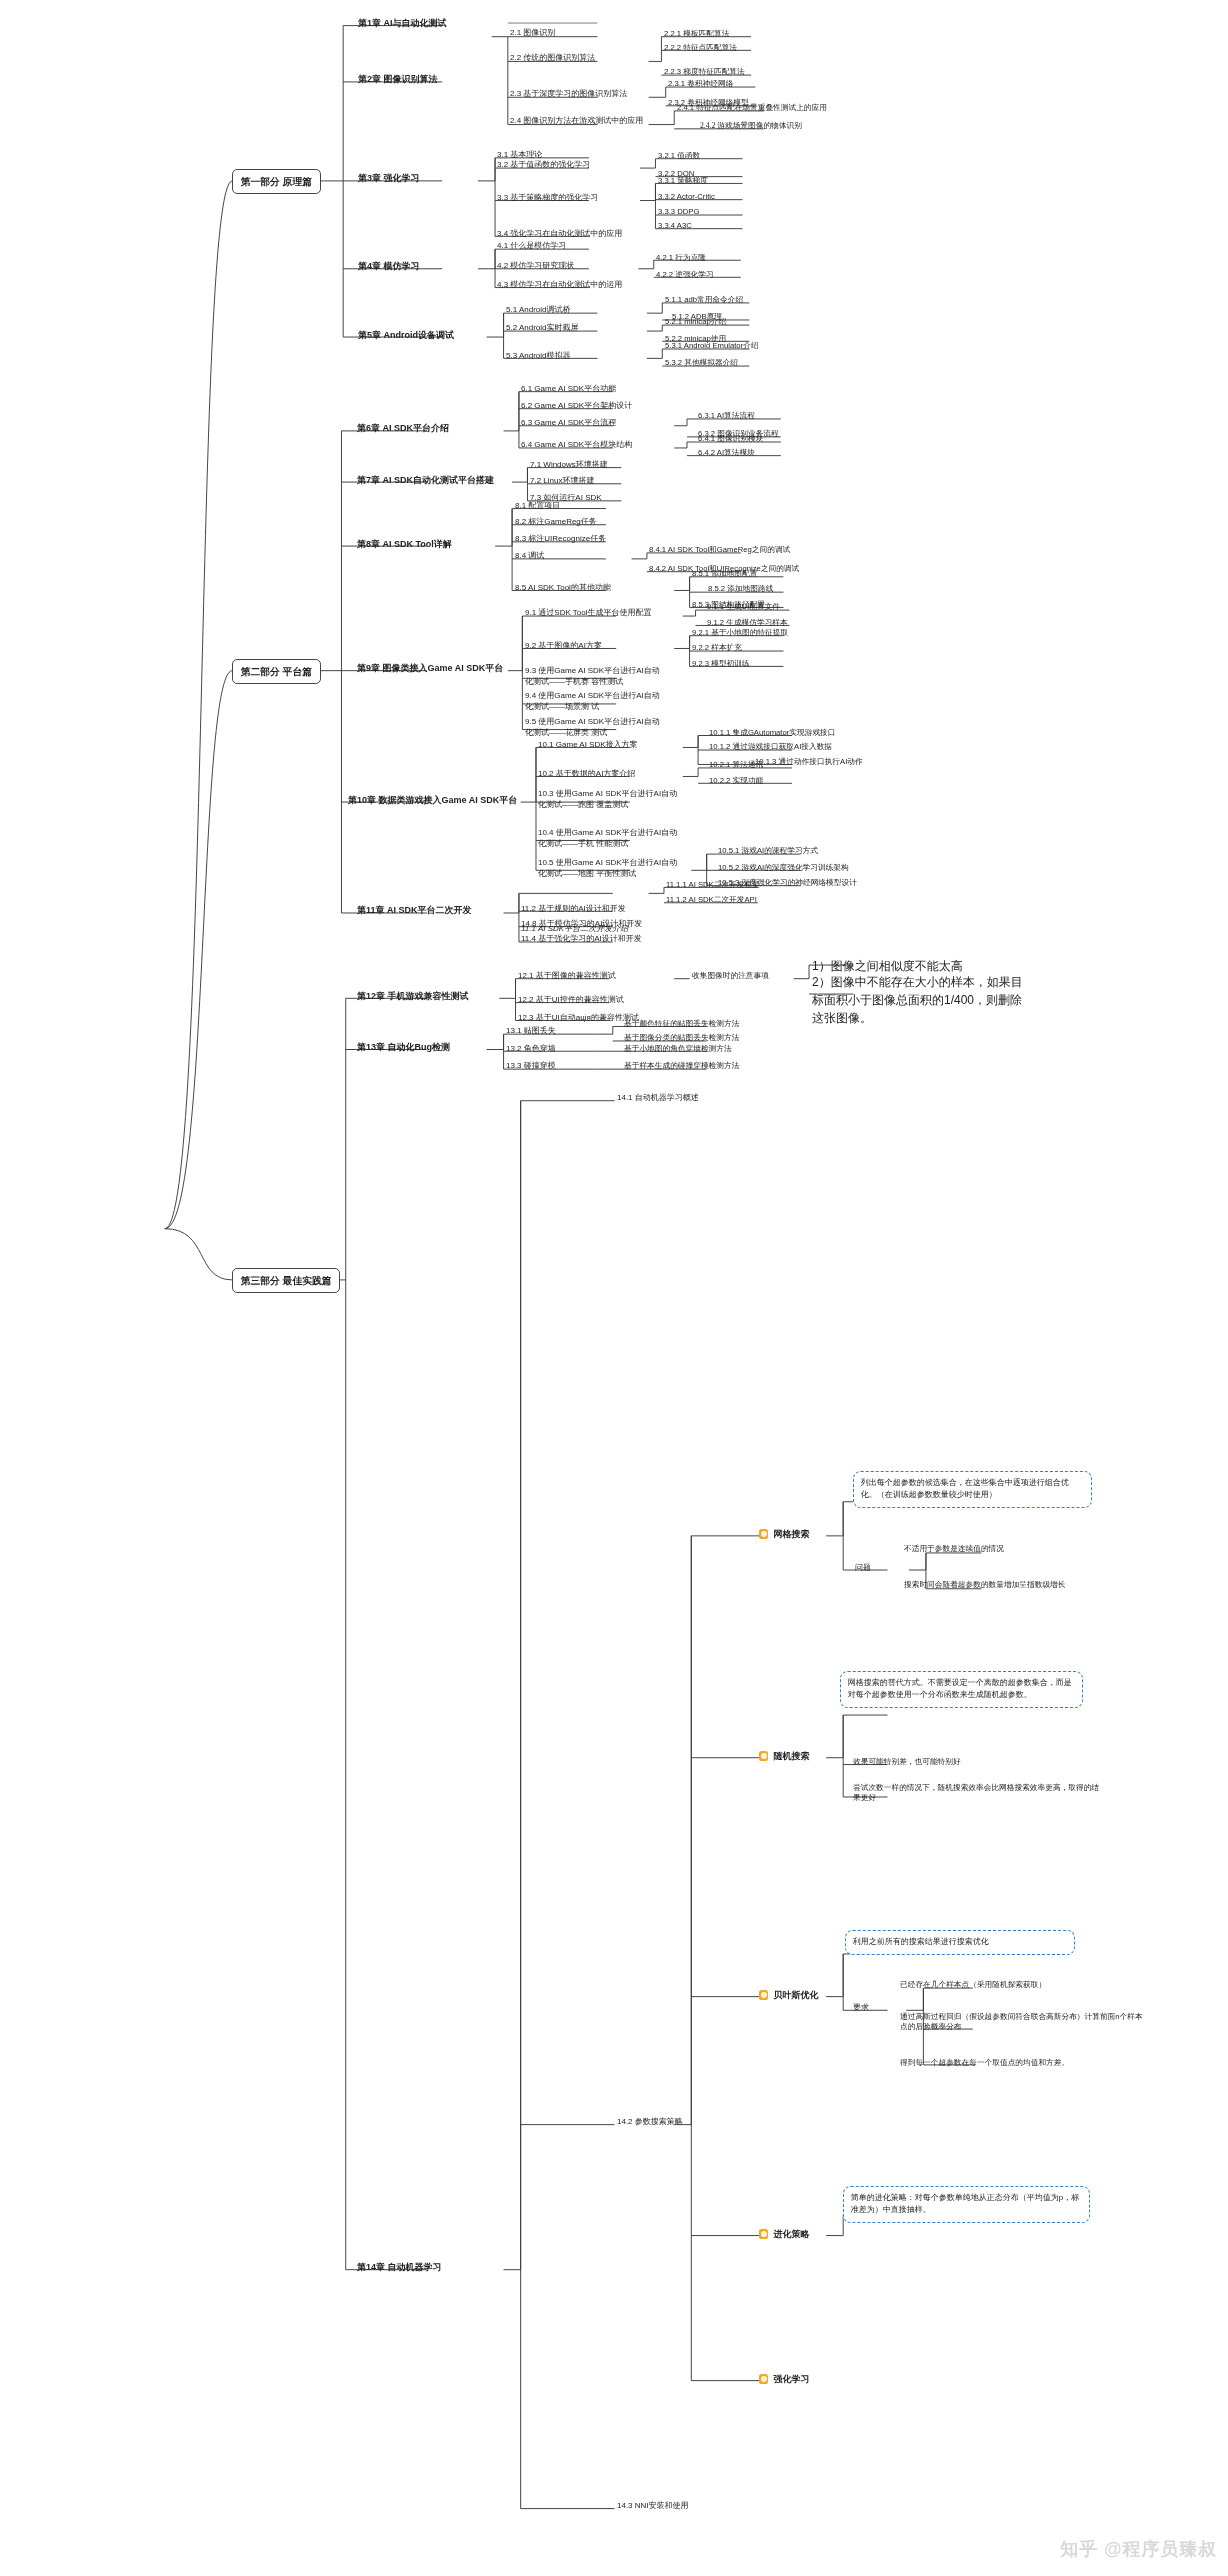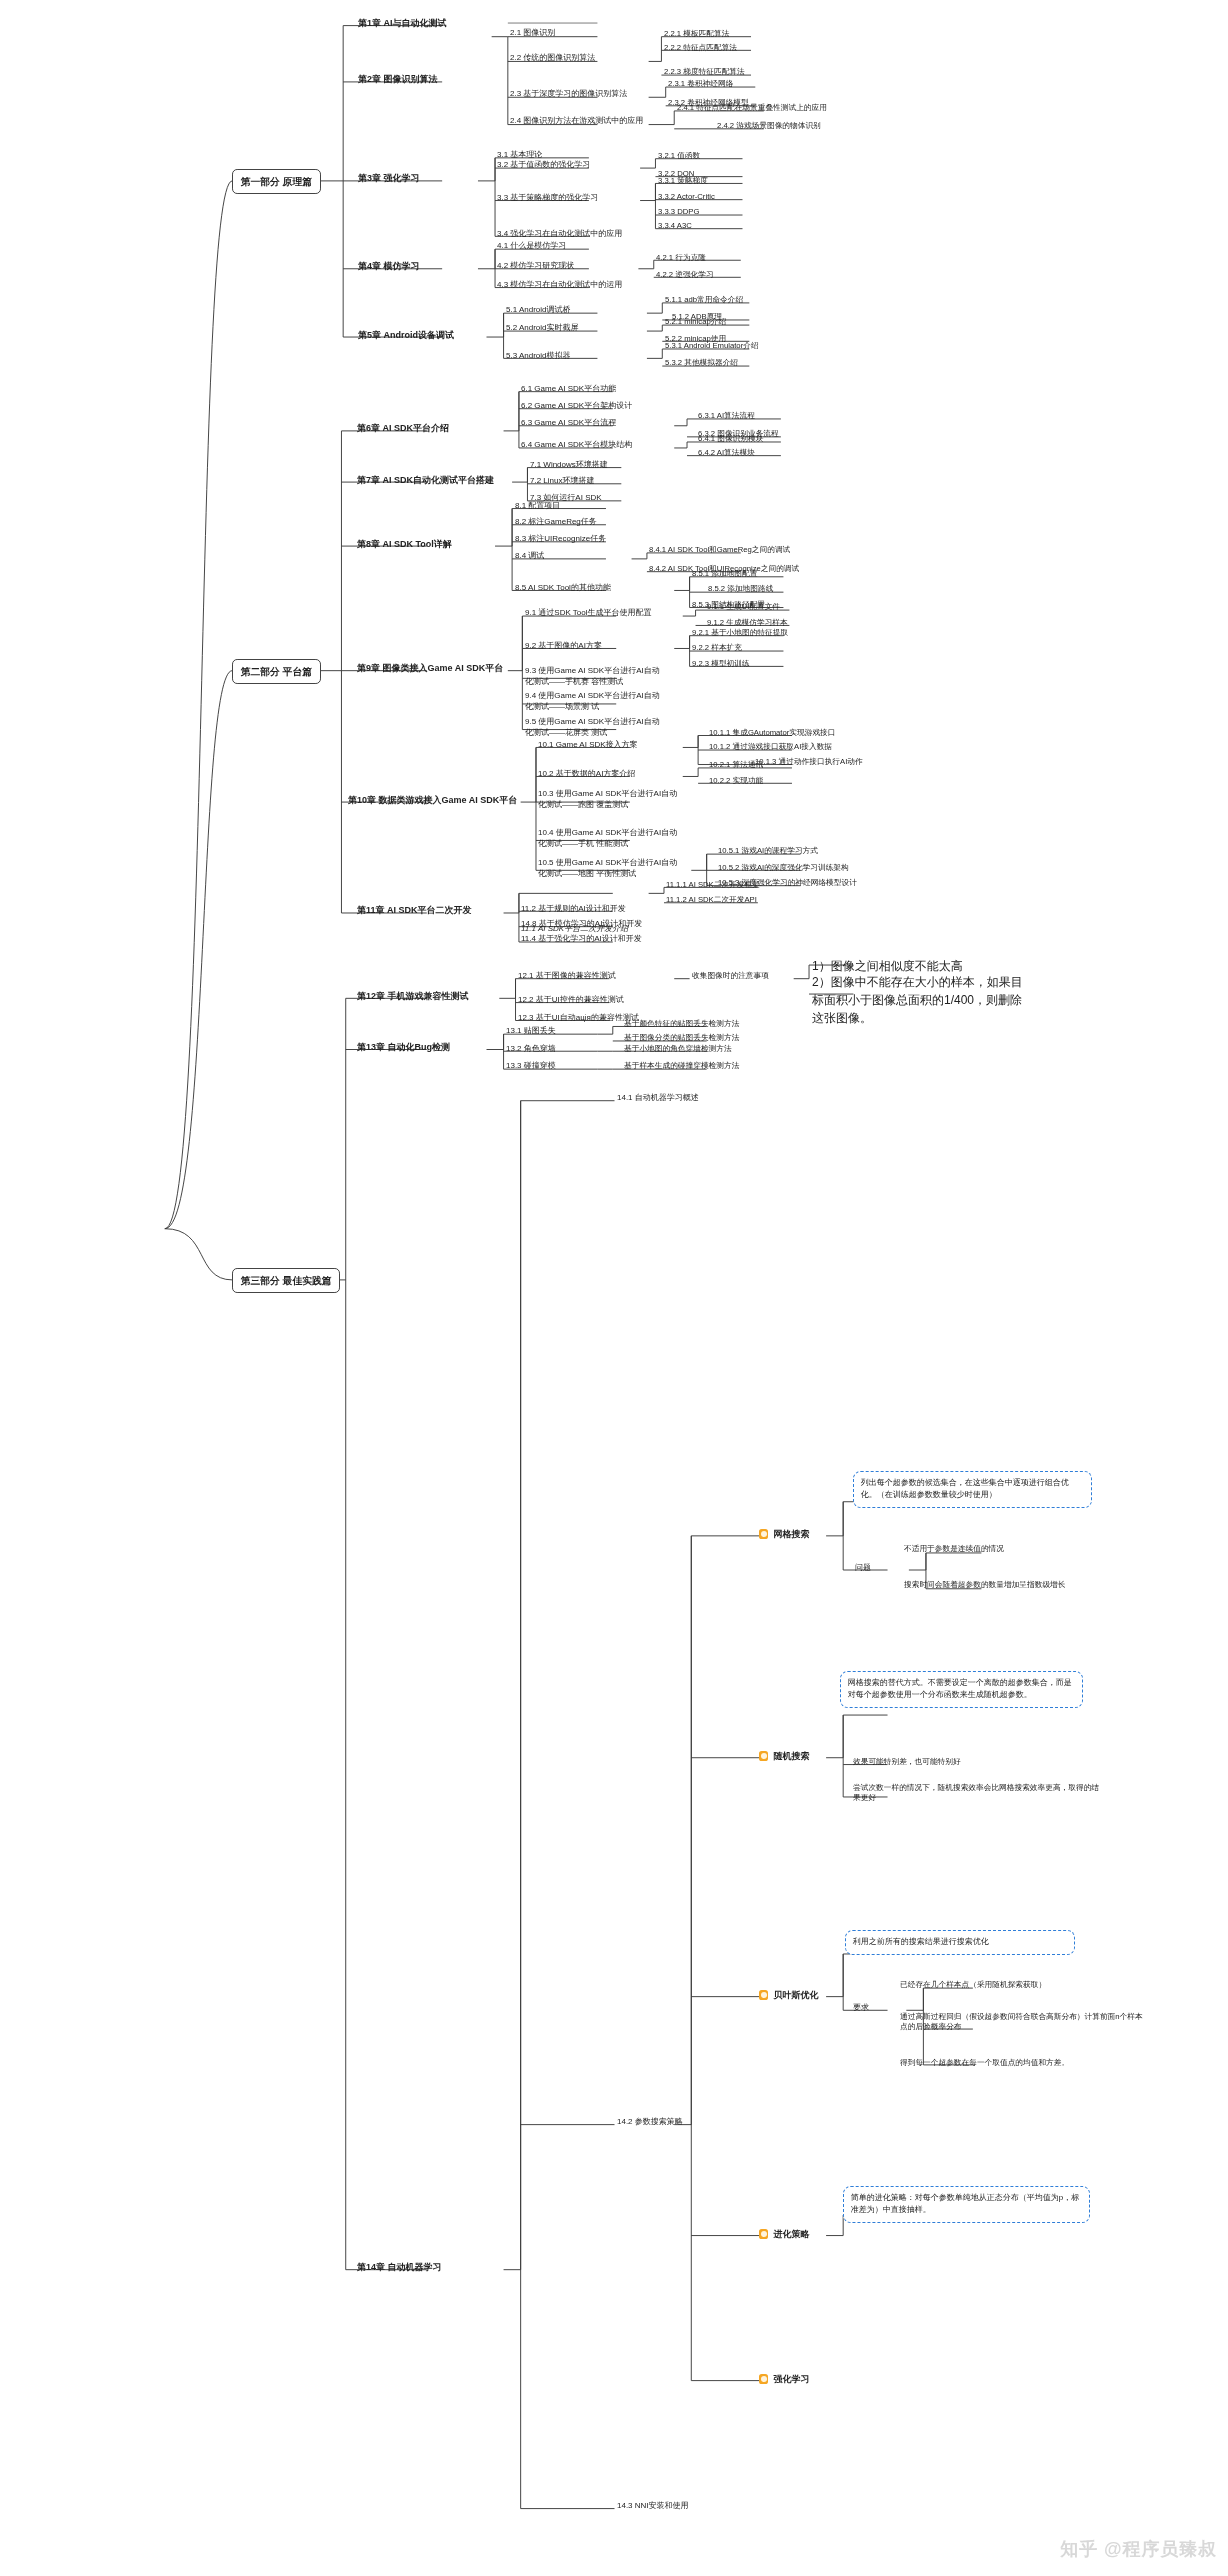--- a/index.html
+++ b/index.html
@@ -407,21 +407,21 @@
   <div class="node lvl4" style="left:664px; top:43px;">
     <span>2.2.2 特征点匹配算法</span></div>
   <div class="node lvl4" style="left:664px; top:67px;">
     <span>2.2.3 梯度特征匹配算法</span></div>
   <div class="node lvl4" style="left:668px; top:79px;">
     <span>2.3.1 卷积神经网络</span></div>
   <div class="node lvl4" style="left:668px; top:98px;">
     <span>2.3.2 卷积神经网络模型</span></div>
   <div class="node lvl4" style="left:677px; top:103px;">
     <span>2.4.1 特征点匹配在场景重叠性测试上的应用</span></div>
-  <div class="node lvl4" style="left:717px; top:121px;">
+  <div class="node lvl4" style="left:700px; top:121px;font-family:Liberation Serif, serif;">
     <span>2.4.2 游戏场景图像的物体识别</span></div>
 
   <div class="node lvl3" style="left:497px; top:150px;">
     <span>3.1 基本理论</span></div>
   <div class="node lvl3" style="left:497px; top:160px;">
     <span>3.2 基于值函数的强化学习</span></div>
   <div class="node lvl3" style="left:497px; top:193px;">
     <span>3.3 基于策略梯度的强化学习</span></div>
   <div class="node lvl3" style="left:497px; top:229px;">
     <span>3.4 强化学习在自动化测试中的应用</span></div>

